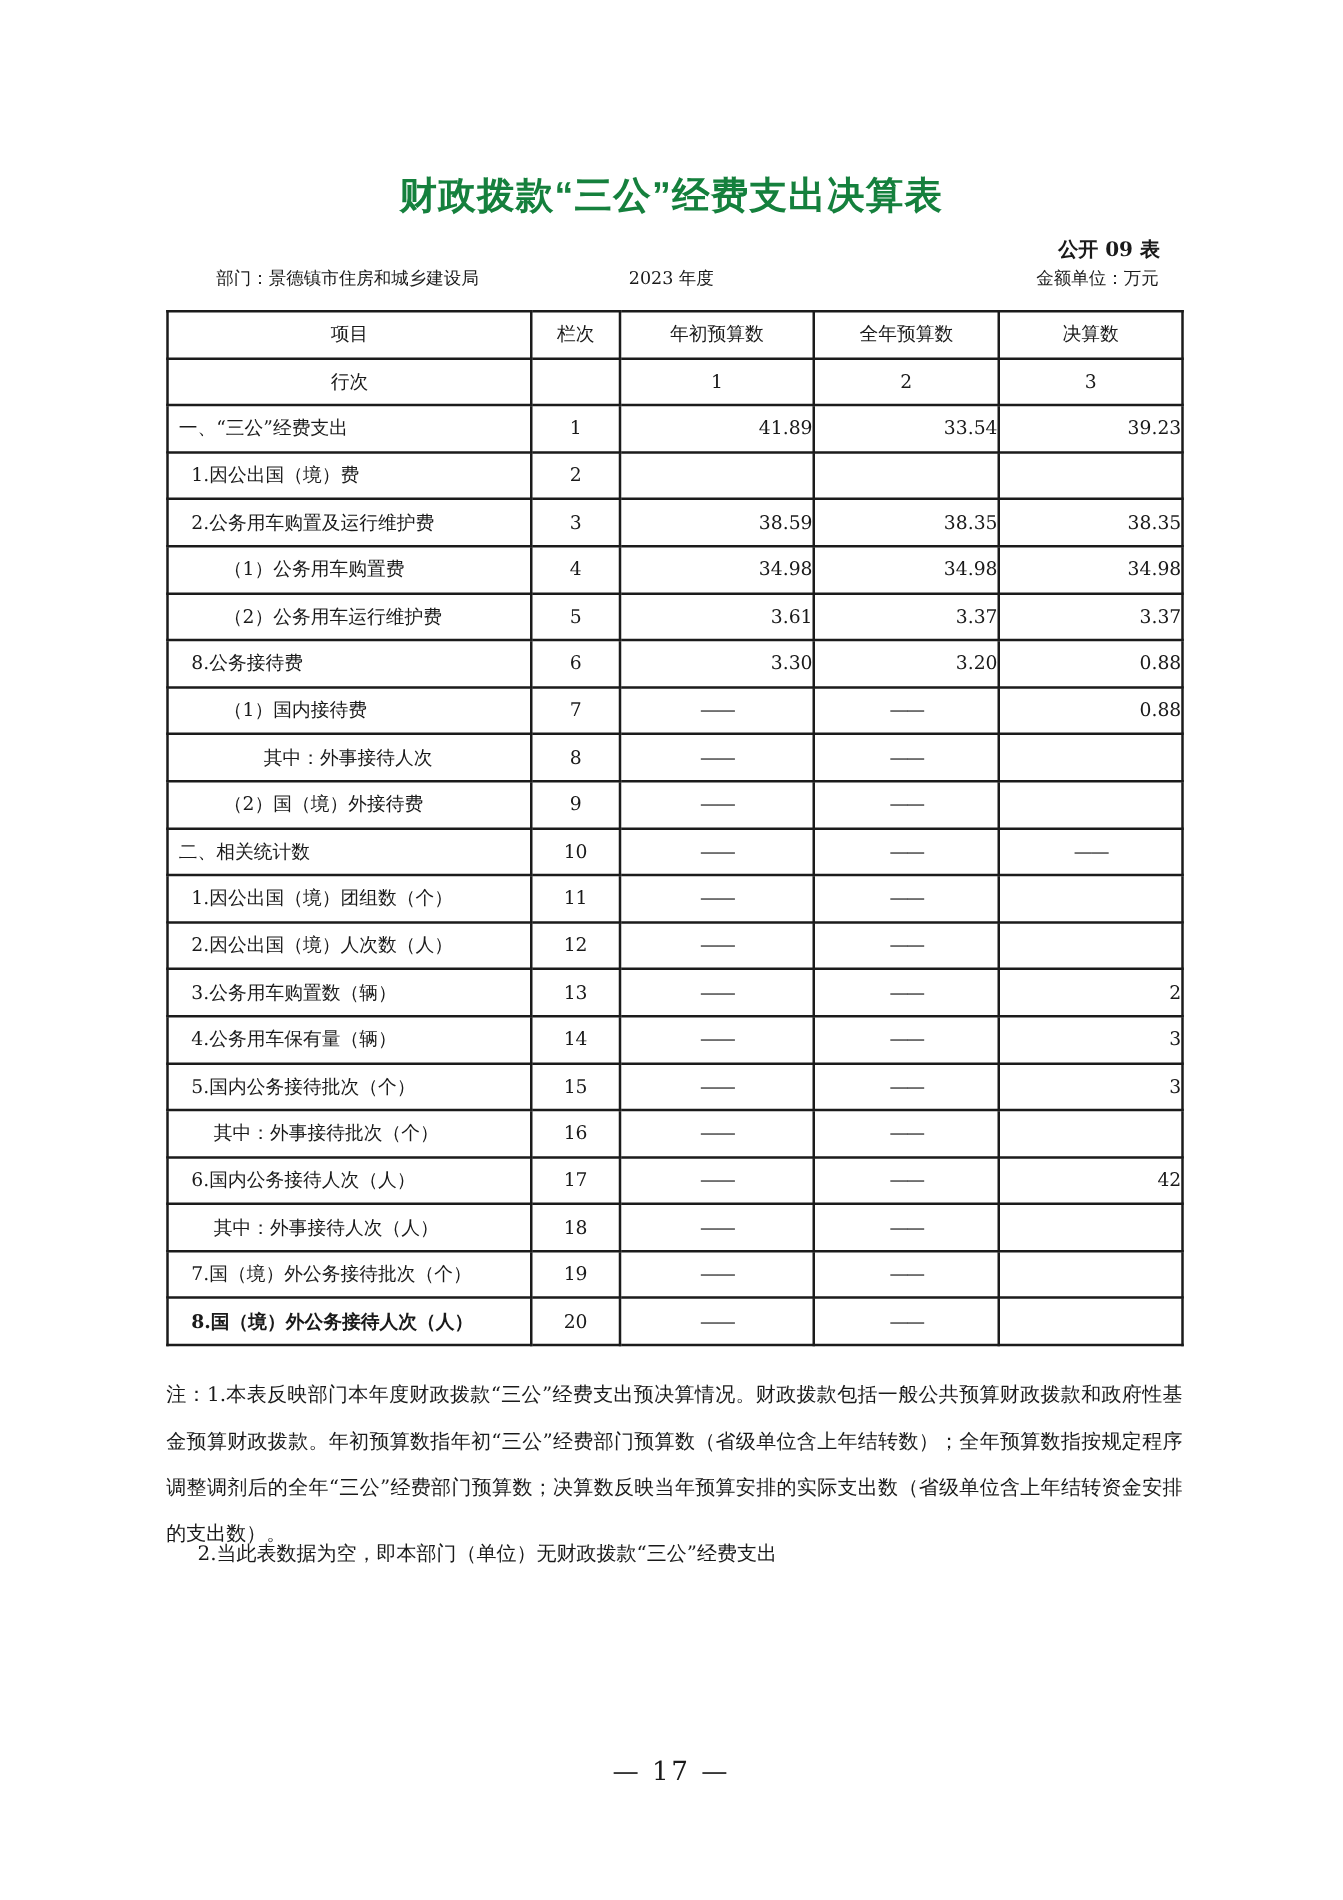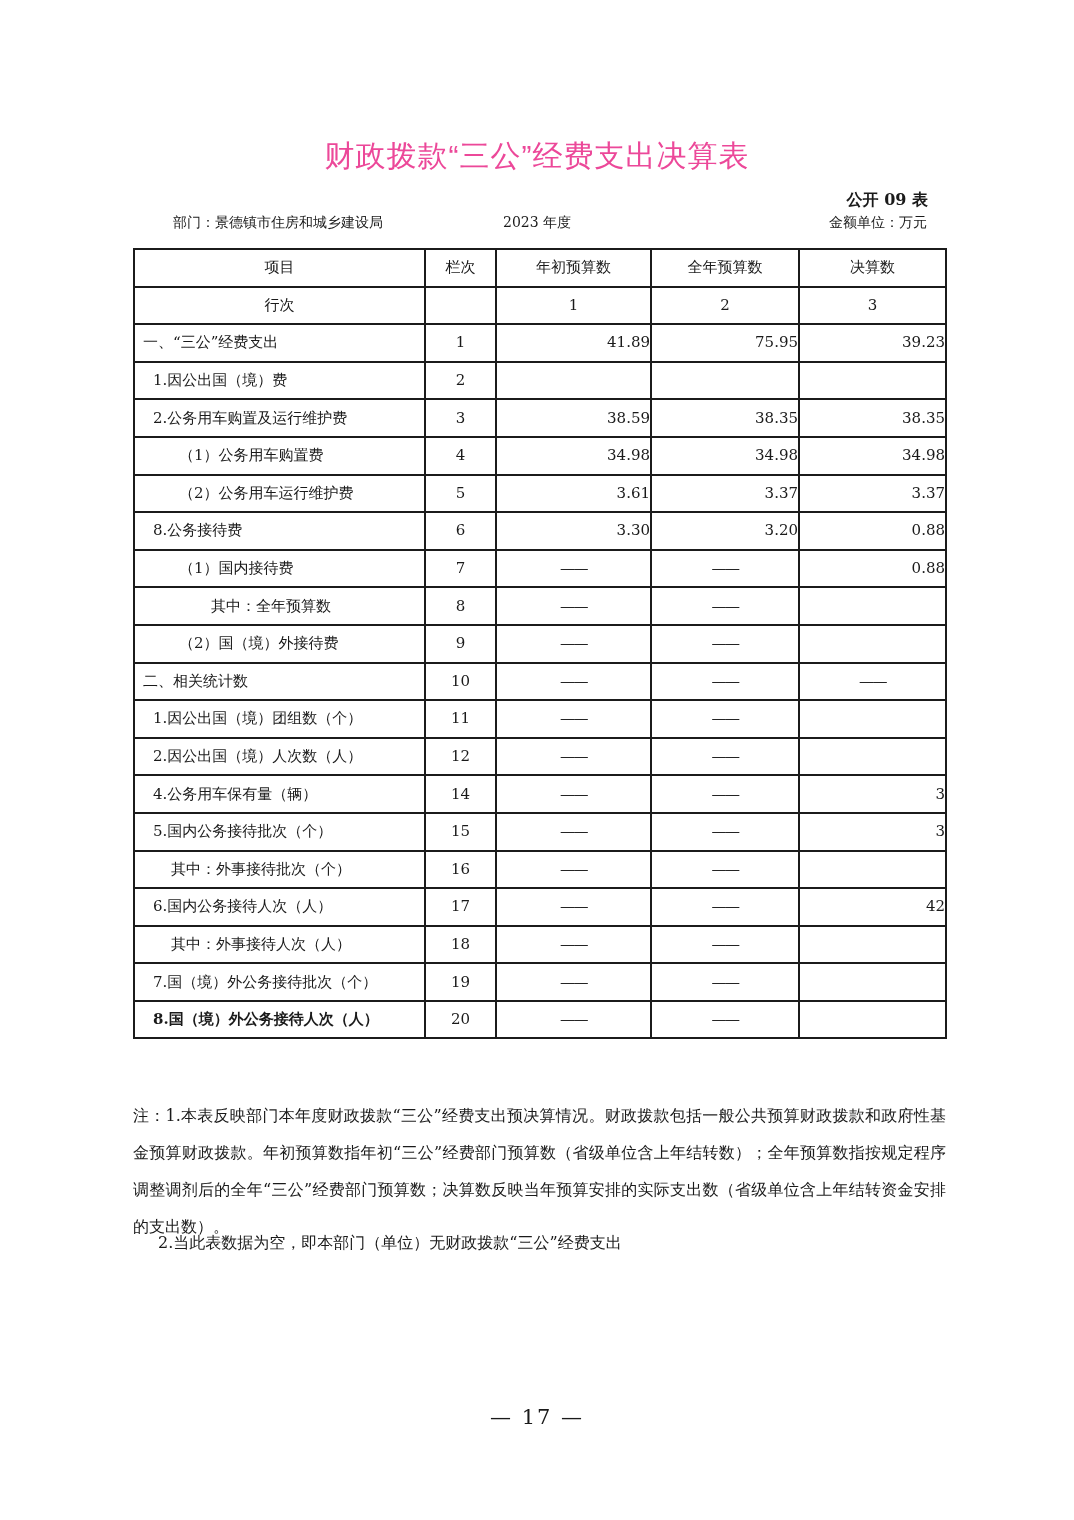--- a/index.html
+++ b/index.html
@@ -13,24 +13,24 @@
     font-family: "DejaVu Serif", "Liberation Serif", serif;
     overflow: hidden;
   }
   .title {
     position: absolute;
     top: 136px; left: 0;
     width: 100%;
     margin: 0;
     text-align: center;
     font-family: "Liberation Sans", "DejaVu Sans", sans-serif;
-    font-weight: 400;
+    font-weight: 700;
     font-size: 30px;
     letter-spacing: 1px;
-    color: #ec4899;
+    color: #15803d;
   }
   .form-code {
     position: absolute;
     top: 190px; right: 146px;
     font-size: 16px;
     font-weight: bold;
   }
   .meta-row {
     position: absolute;
     top: 214px; left: 133px;
@@ -128,21 +128,21 @@
         <td class="line">1</td>
         <td class="line">2</td>
         <td class="line">3</td>
       </tr>
     </thead>
     <tbody id="table-body">
         <tr>
           <td class="item" style="padding-left: 8px;">一、“三公”经费支出</td>
           <td class="line">1</td>
           <td class="num">41.89</td>
-          <td class="num">75.95</td>
+          <td class="num">33.54</td>
           <td class="num">39.23</td>
         </tr>
         <tr>
           <td class="item" style="padding-left: 18px;">1.因公出国（境）费</td>
           <td class="line">2</td>
           <td class="num"></td>
           <td class="num"></td>
           <td class="num"></td>
         </tr>
         <tr>
@@ -174,21 +174,21 @@
           <td class="num">0.88</td>
         </tr>
         <tr>
           <td class="item" style="padding-left: 44px;">（1）国内接待费</td>
           <td class="line">7</td>
           <td class="dash">——</td>
           <td class="dash">——</td>
           <td class="num">0.88</td>
         </tr>
         <tr>
-          <td class="item" style="padding-left: 76px;">其中：全年预算数</td>
+          <td class="item" style="padding-left: 76px;">其中：外事接待人次</td>
           <td class="line">8</td>
           <td class="dash">——</td>
           <td class="dash">——</td>
           <td class="num"></td>
         </tr>
         <tr>
           <td class="item" style="padding-left: 44px;">（2）国（境）外接待费</td>
           <td class="line">9</td>
           <td class="dash">——</td>
           <td class="dash">——</td>
@@ -209,20 +209,27 @@
           <td class="num"></td>
         </tr>
         <tr>
           <td class="item" style="padding-left: 18px;">2.因公出国（境）人次数（人）</td>
           <td class="line">12</td>
           <td class="dash">——</td>
           <td class="dash">——</td>
           <td class="num"></td>
         </tr>
         <tr>
+          <td class="item" style="padding-left: 18px;">3.公务用车购置数（辆）</td>
+          <td class="line">13</td>
+          <td class="dash">——</td>
+          <td class="dash">——</td>
+          <td class="num">2</td>
+        </tr>
+        <tr>
           <td class="item" style="padding-left: 18px;">4.公务用车保有量（辆）</td>
           <td class="line">14</td>
           <td class="dash">——</td>
           <td class="dash">——</td>
           <td class="num">3</td>
         </tr>
         <tr>
           <td class="item" style="padding-left: 18px;">5.国内公务接待批次（个）</td>
           <td class="line">15</td>
           <td class="dash">——</td>

